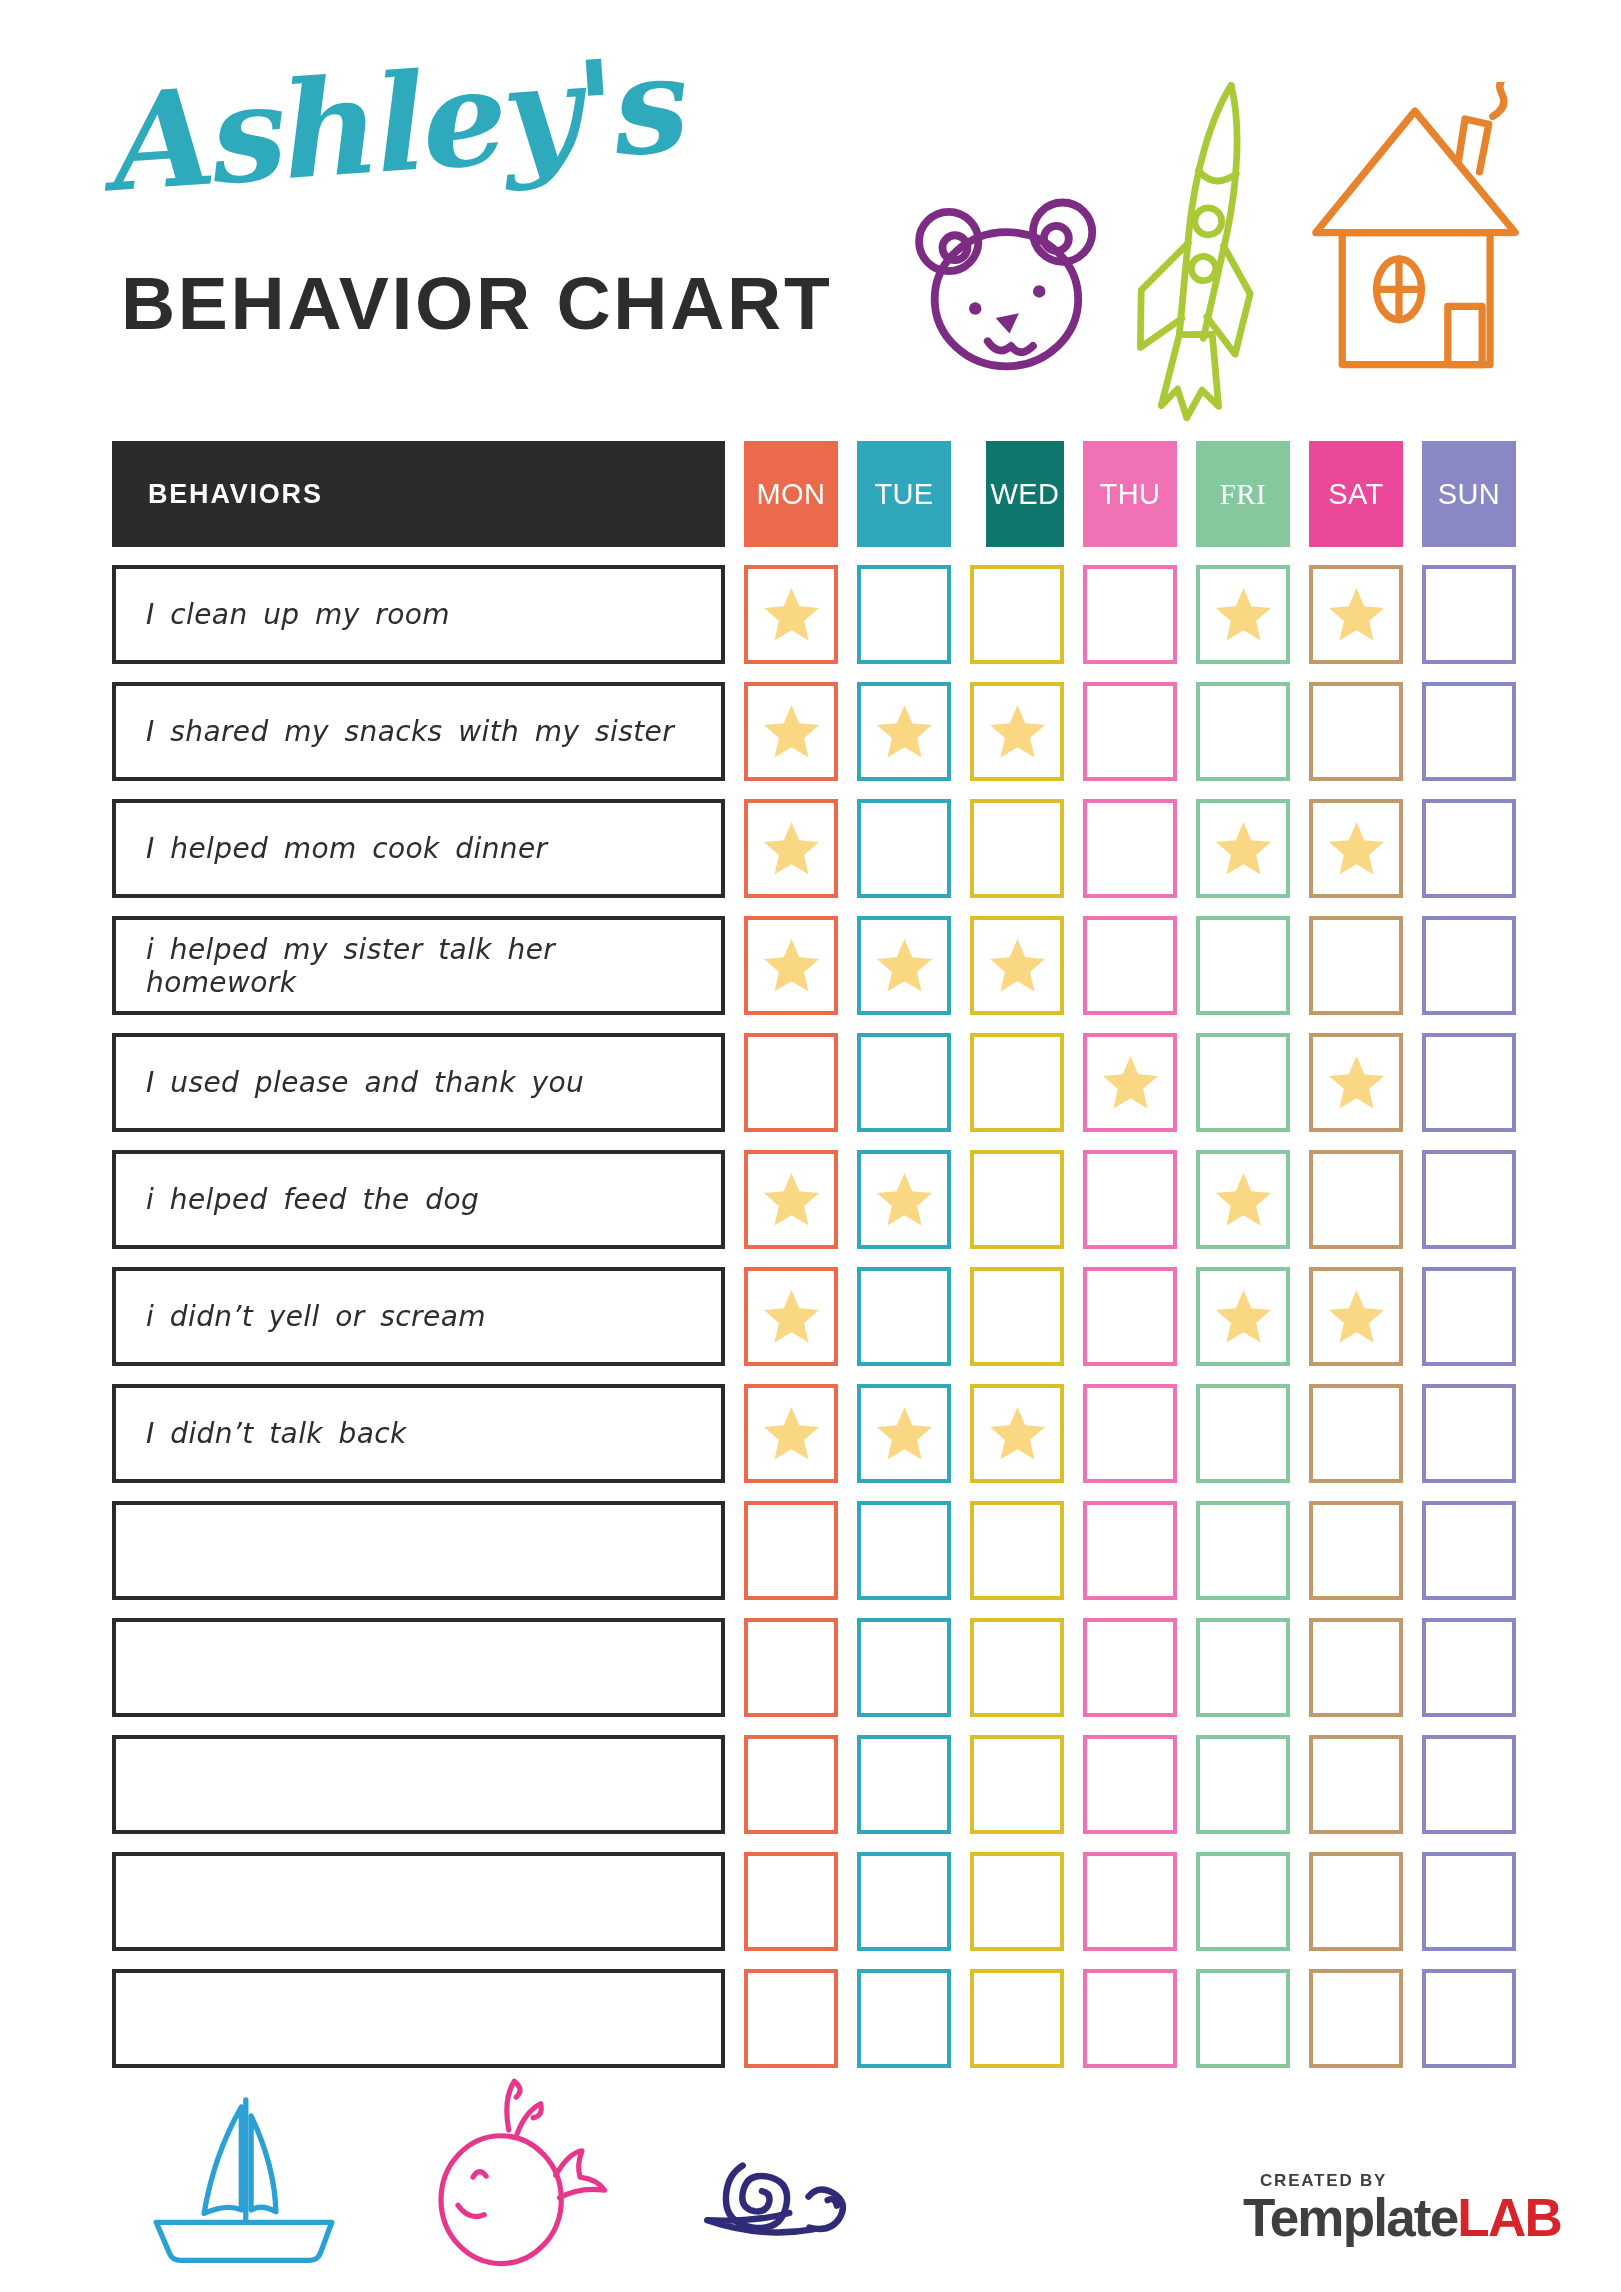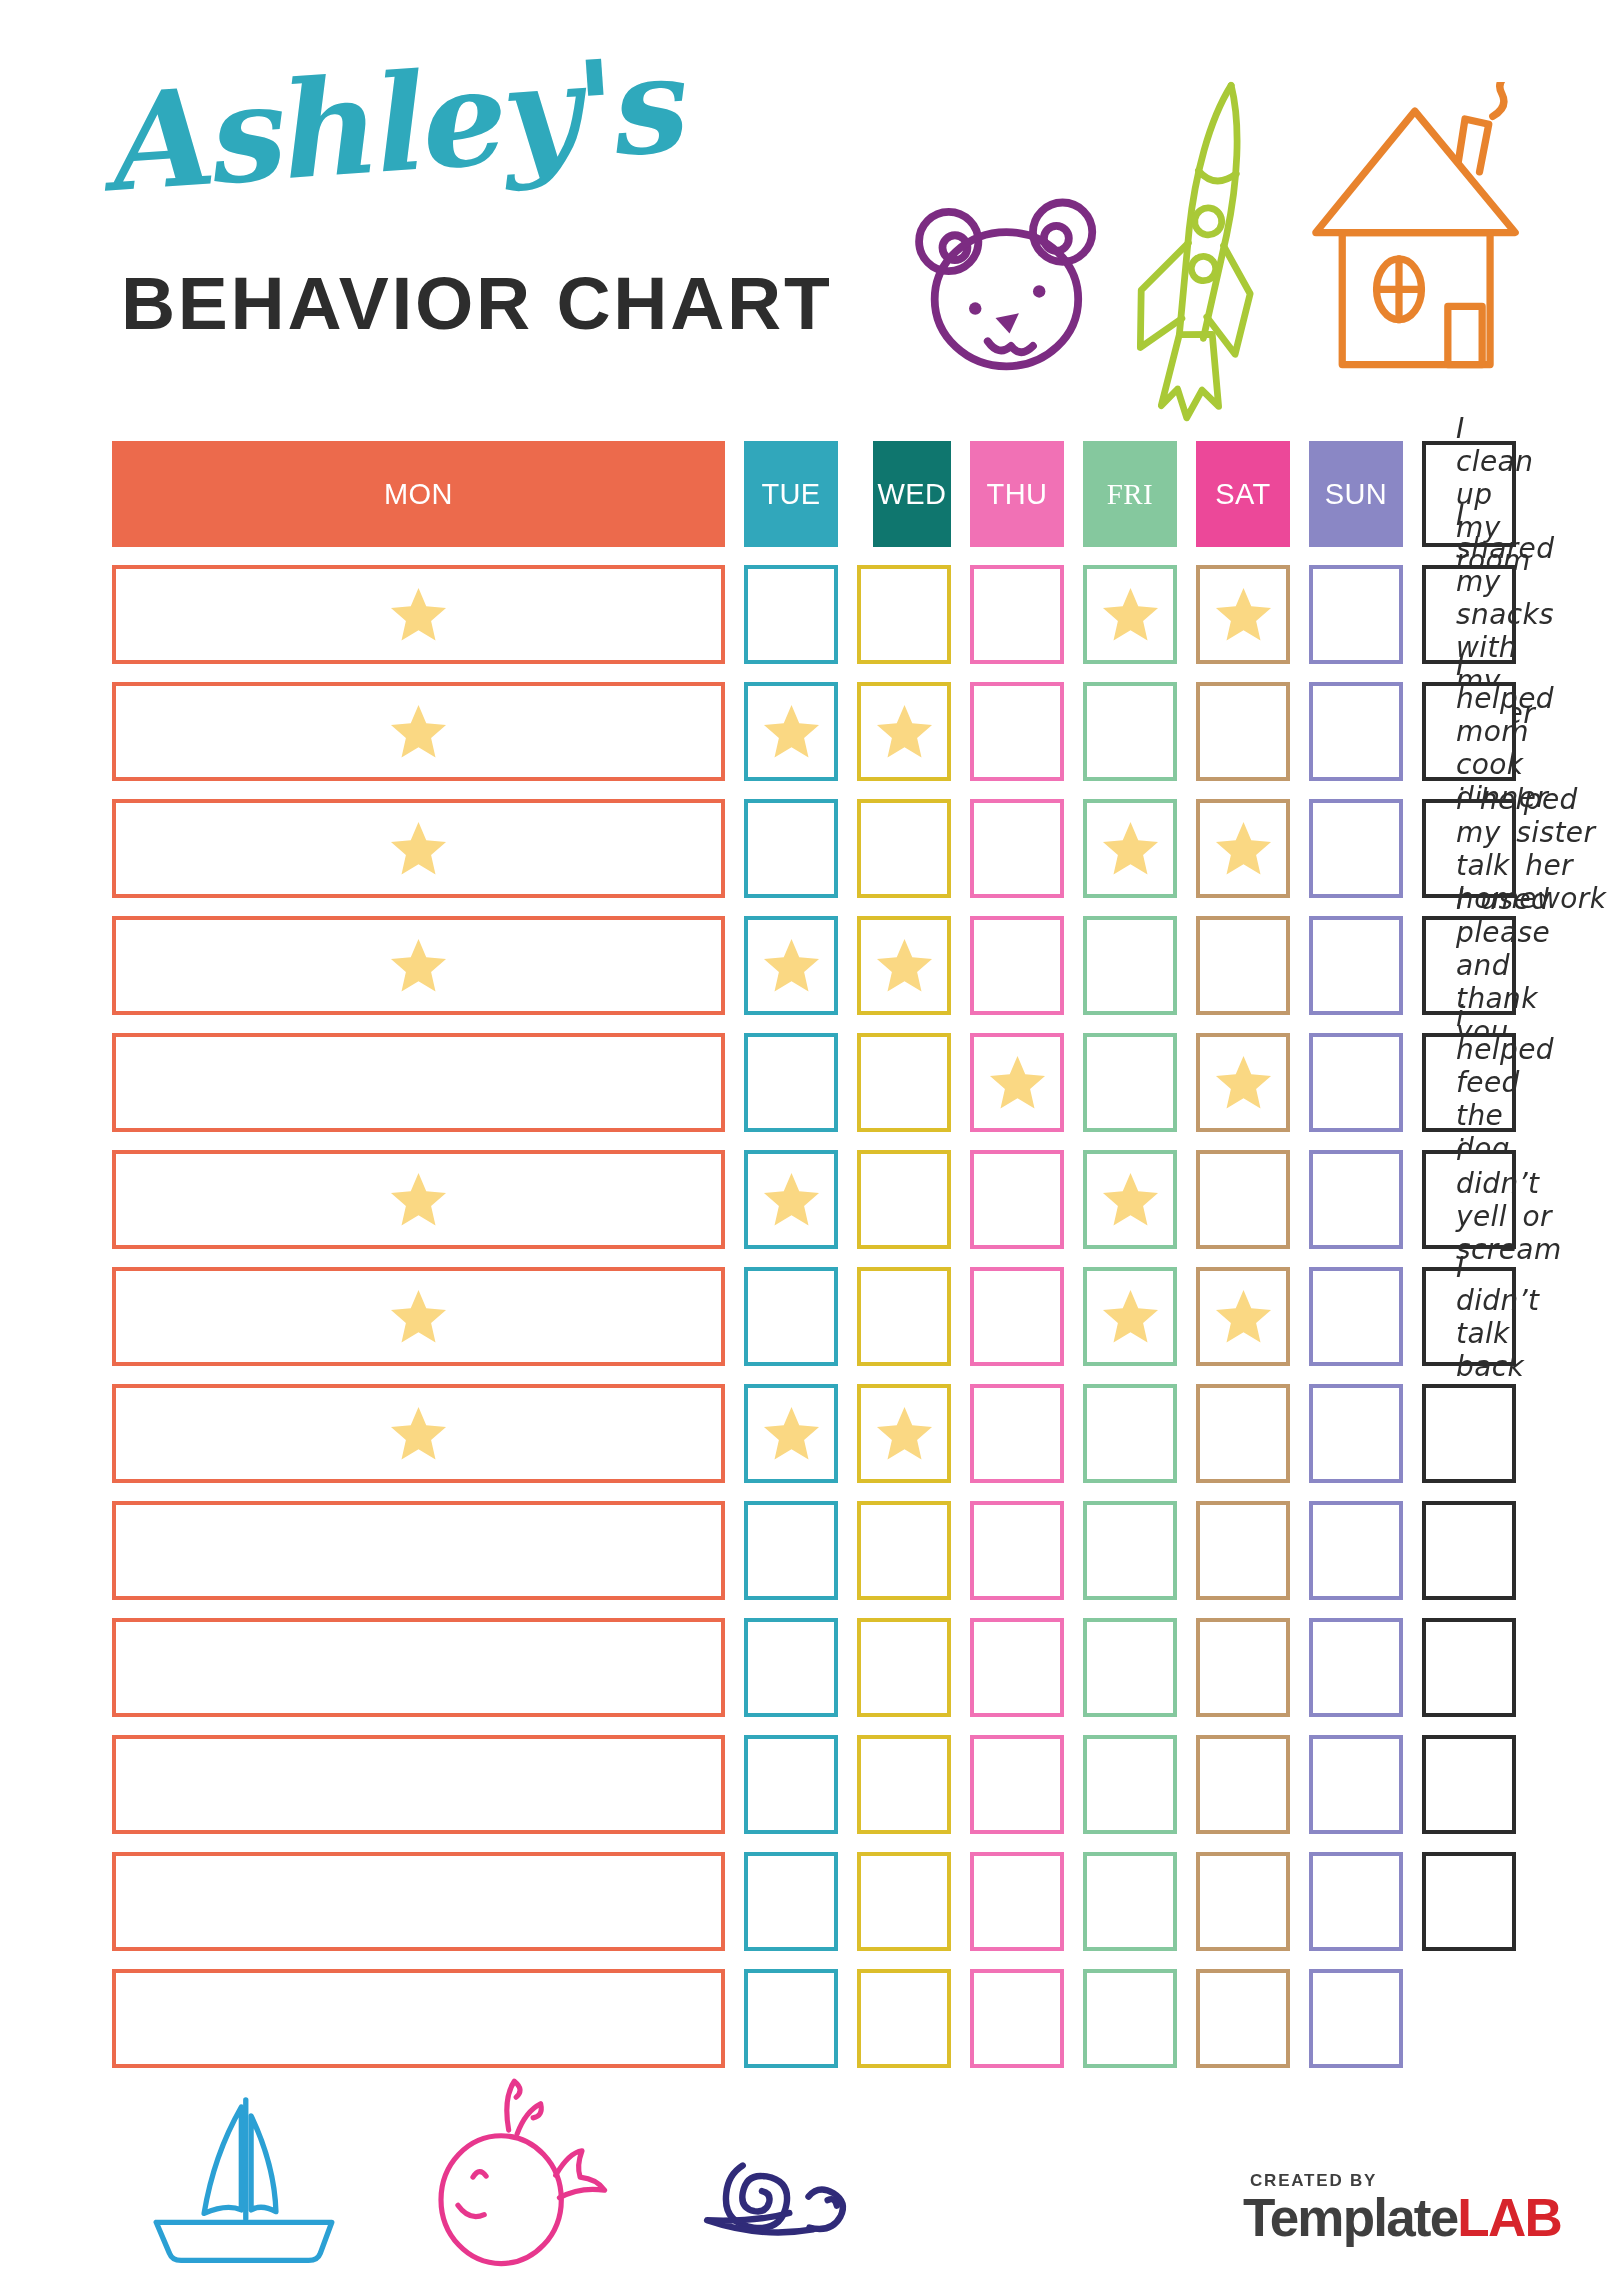--- a/index.html
+++ b/index.html
@@ -61,21 +61,21 @@
   .cell{
     border:4.5px solid #ccc;box-sizing:border-box;background:#fff;
     display:flex;align-items:center;justify-content:center;
   }
   .cell svg{width:63px;height:63px;display:block;}
 
   
   .logo{position:absolute;left:1243px;top:2171px;}
   .logo .created-by{
     font-size:17px;font-weight:bold;letter-spacing:1.8px;color:#3f3f3f;
-    margin-left:7px;margin-bottom:0px;
+    margin-left:17px;margin-bottom:0px;
   }
   .logo .brand{
     font-size:53px;font-weight:bold;letter-spacing:-1.8px;line-height:1.0;color:#3f3f3f;
   }
   .logo .brand .lab{color:#d7242b;}
 </style>
 </head>
 <body>
 
 <div class="page">
@@ -116,20 +116,21 @@
       <path d="M120,58 L125,26 L143,30 L136,66"></path>
       <path d="M146,24 q12,-7 7,-17 q-5,-9 5,-15 q10,-5 7,-15"></path>
       <rect x="32" y="112" width="112" height="100"></rect>
       <ellipse cx="75" cy="155" rx="17" ry="23"></ellipse>
       <path d="M58,155 H92 M75,132 V178"></path>
       <rect x="112" y="168" width="26" height="44"></rect>
     </svg>
   </div>
 
   <div class="chart" id="chart">
+      <div class="hdr-behaviors" style="background: rgb(43, 43, 43);">BEHAVIORS</div>
       <div class="hdr-day" style="background: rgb(236, 106, 76);">MON</div>
       <div class="hdr-day" style="background: rgb(49, 167, 187);">TUE</div>
       <div class="hdr-day" style="background: #0f766e; margin-left: 16px;">WED</div>
       <div class="hdr-day" style="background: rgb(241, 113, 181);">THU</div>
       <div class="hdr-day" style="background: rgb(133, 200, 158); font-family: Liberation Serif, serif;">FRI</div>
       <div class="hdr-day" style="background: #ec4899;">SAT</div>
       <div class="hdr-day" style="background: rgb(138, 135, 197);">SUN</div>
       <div class="row-label">I clean up my room</div>
       <div class="cell" style="border-color: rgb(236, 106, 76);">
         <svg viewBox="0 0 100 100">

